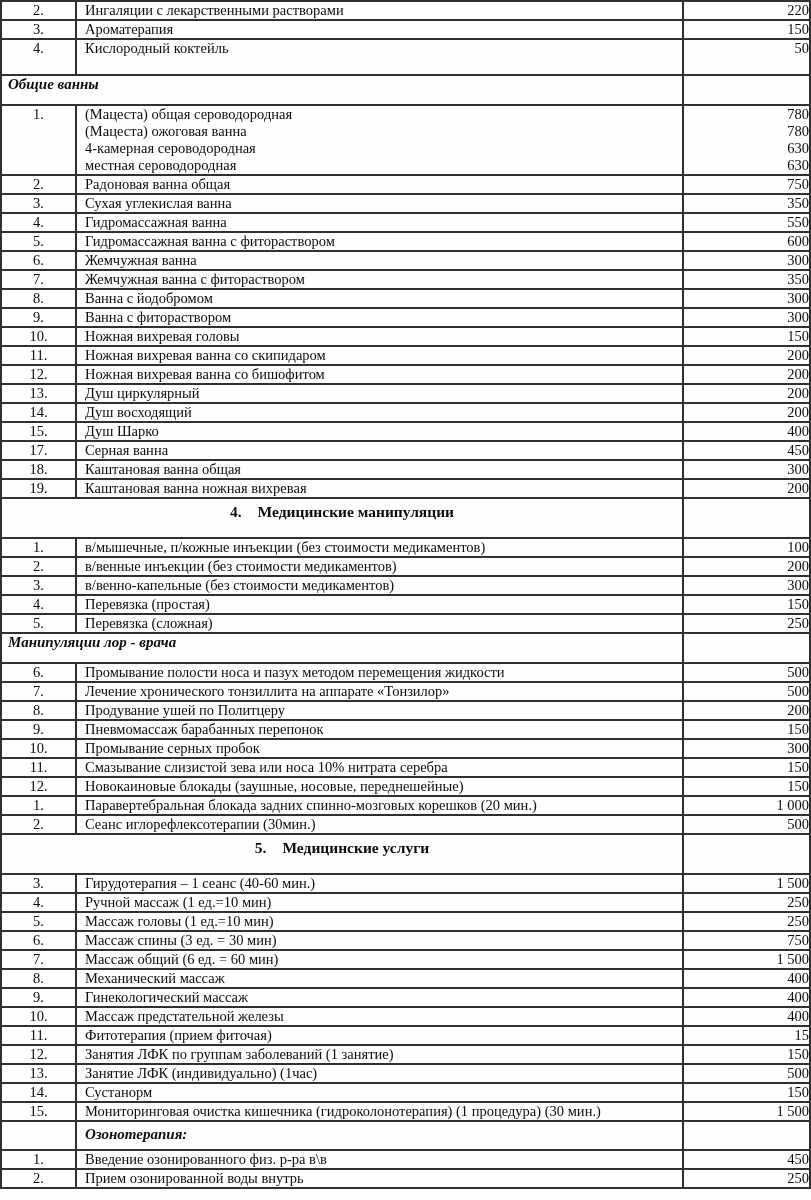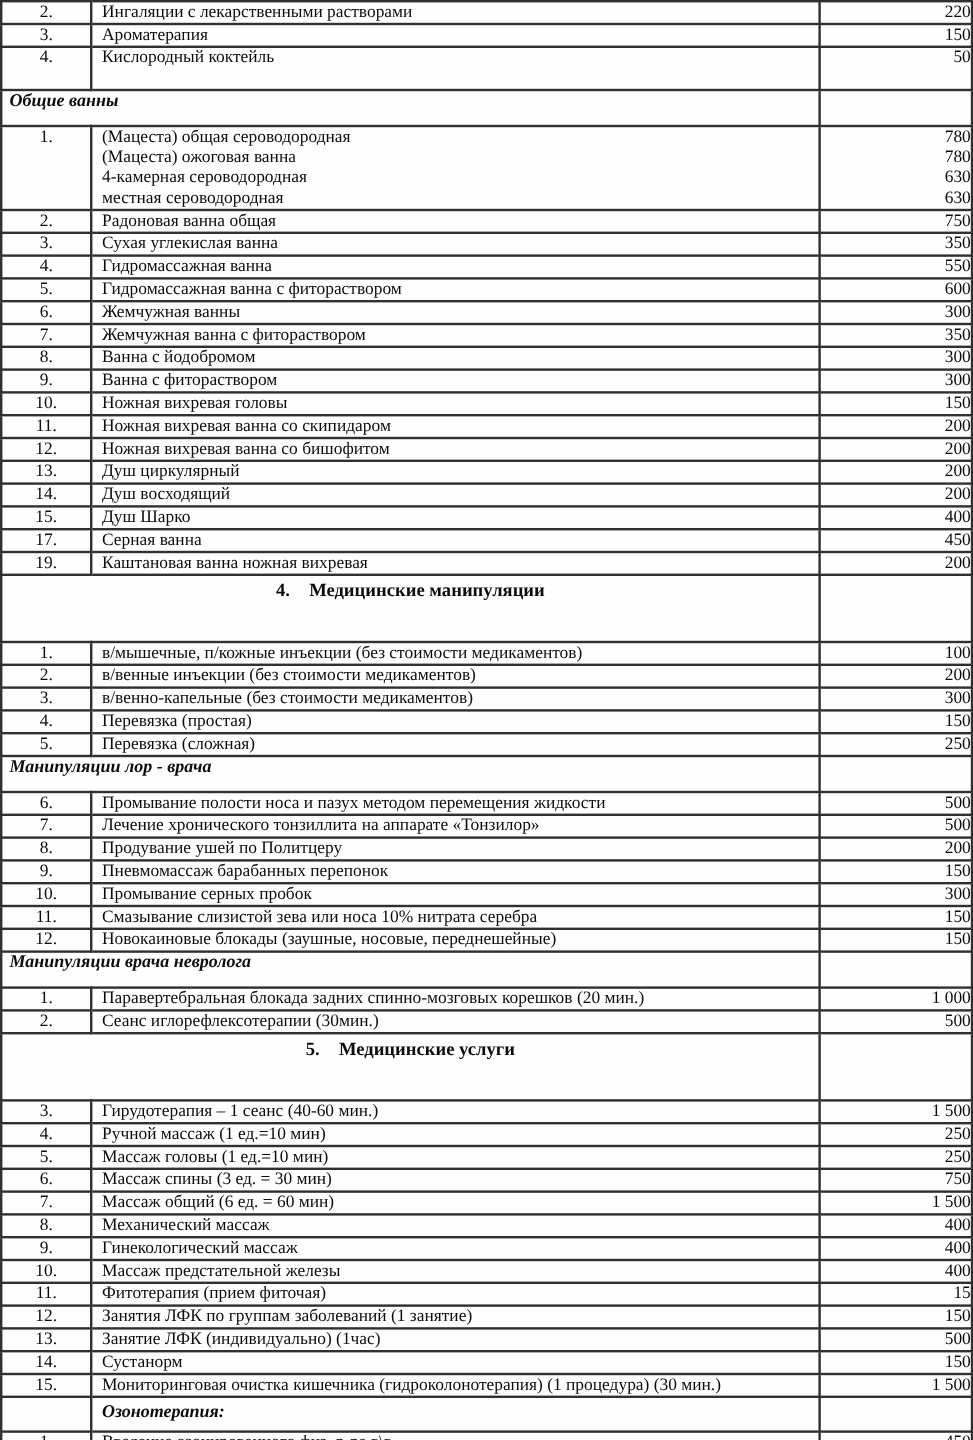--- a/index.html
+++ b/index.html
@@ -32,21 +32,21 @@
     padding: 0;
     line-height: 17px;
     overflow: hidden;
   }
 
   
   tr.r-item      { height: 18px; }
   tr.r-item_tall { height: 36px; }
   tr.r-section   { height: 30px; }
   tr.r-multi     { height: 70px; }
-  tr.r-header    { height: 56px; }
+  tr.r-header    { height: 40px; }
   tr.r-subsection{ height: 29px; }
 
   td.num {
     text-align: center;
     padding-top: 0px;
   }
   td.name {
     padding: 0px 6px 0 8px;
   }
   td.price {
@@ -141,21 +141,21 @@
           <td class="name">Гидромассажная ванна</td>
           <td class="price">550</td>
         </tr>
         <tr class="r-item">
           <td class="num">5.</td>
           <td class="name">Гидромассажная ванна с фитораствором</td>
           <td class="price">600</td>
         </tr>
         <tr class="r-item">
           <td class="num">6.</td>
-          <td class="name">Жемчужная ванны</td>
+          <td class="name">Жемчужная ванна</td>
           <td class="price">300</td>
         </tr>
         <tr class="r-item">
           <td class="num">7.</td>
           <td class="name">Жемчужная ванна с фитораствором</td>
           <td class="price">350</td>
         </tr>
         <tr class="r-item">
           <td class="num">8.</td>
           <td class="name">Ванна с йодобромом</td>
@@ -195,20 +195,25 @@
           <td class="num">15.</td>
           <td class="name">Душ Шарко</td>
           <td class="price">400</td>
         </tr>
         <tr class="r-item">
           <td class="num">17.</td>
           <td class="name">Серная ванна</td>
           <td class="price">450</td>
         </tr>
         <tr class="r-item">
+          <td class="num">18.</td>
+          <td class="name">Каштановая ванна общая</td>
+          <td class="price">300</td>
+        </tr>
+        <tr class="r-item">
           <td class="num">19.</td>
           <td class="name">Каштановая ванна ножная вихревая</td>
           <td class="price">200</td>
         </tr>
         <tr class="r-header">
           <td class="chead" colspan="2"><span class="chead-num">4.</span><span>Медицинские манипуляции</span></td>
           <td class="price"></td>
         </tr>
         <tr class="r-item">
           <td class="num">1.</td>
@@ -267,24 +272,20 @@
         <tr class="r-item">
           <td class="num">11.</td>
           <td class="name">Смазывание слизистой зева или носа 10% нитрата серебра</td>
           <td class="price">150</td>
         </tr>
         <tr class="r-item">
           <td class="num">12.</td>
           <td class="name">Новокаиновые блокады (заушные, носовые, переднешейные)</td>
           <td class="price">150</td>
         </tr>
-        <tr class="r-section">
-          <td class="section" colspan="2">Манипуляции врача невролога</td>
-          <td class="price"></td>
-        </tr>
         <tr class="r-item">
           <td class="num">1.</td>
           <td class="name">Паравертебральная блокада задних спинно-мозговых корешков (20 мин.)</td>
           <td class="price">1 000</td>
         </tr>
         <tr class="r-item">
           <td class="num">2.</td>
           <td class="name">Сеанс иглорефлексотерапии (30мин.)</td>
           <td class="price">500</td>
         </tr>

